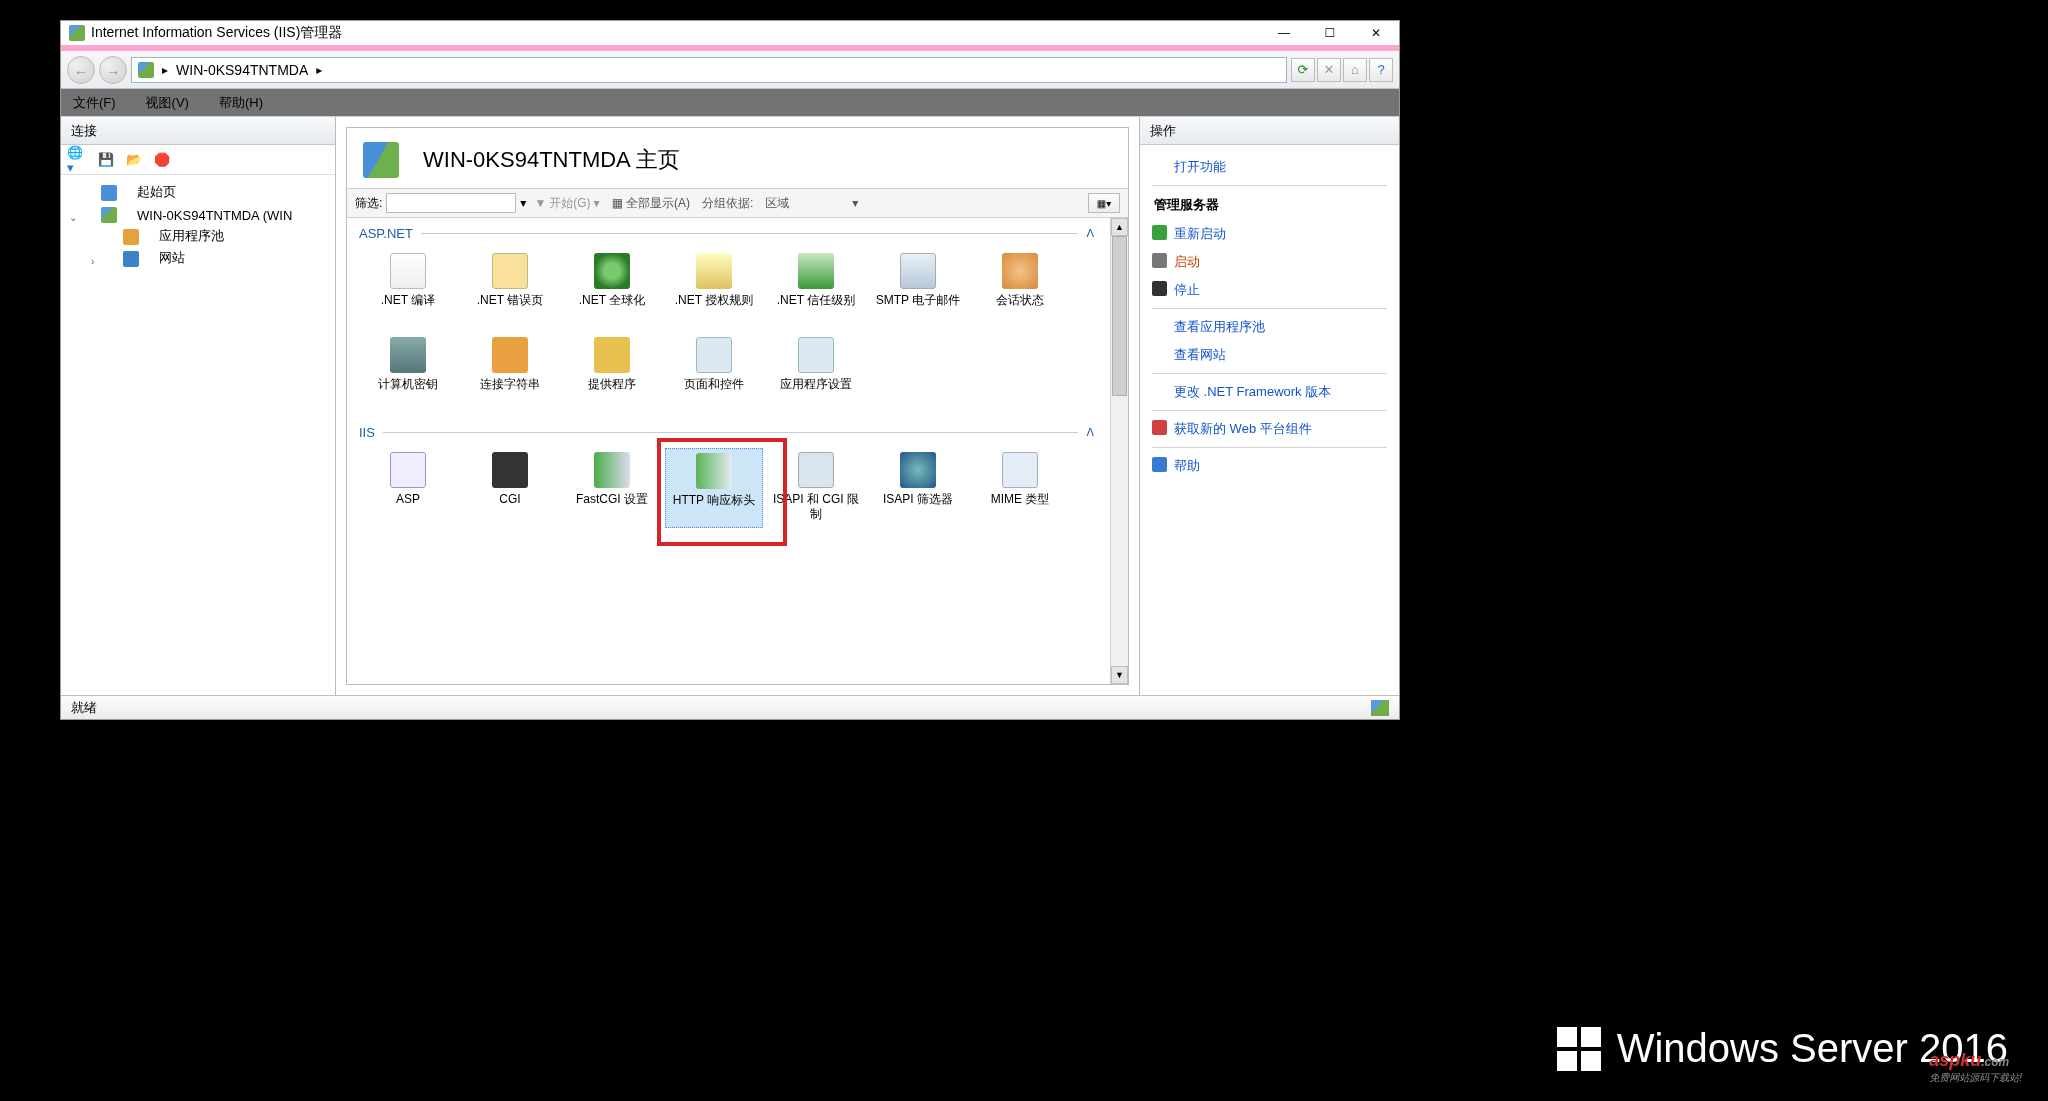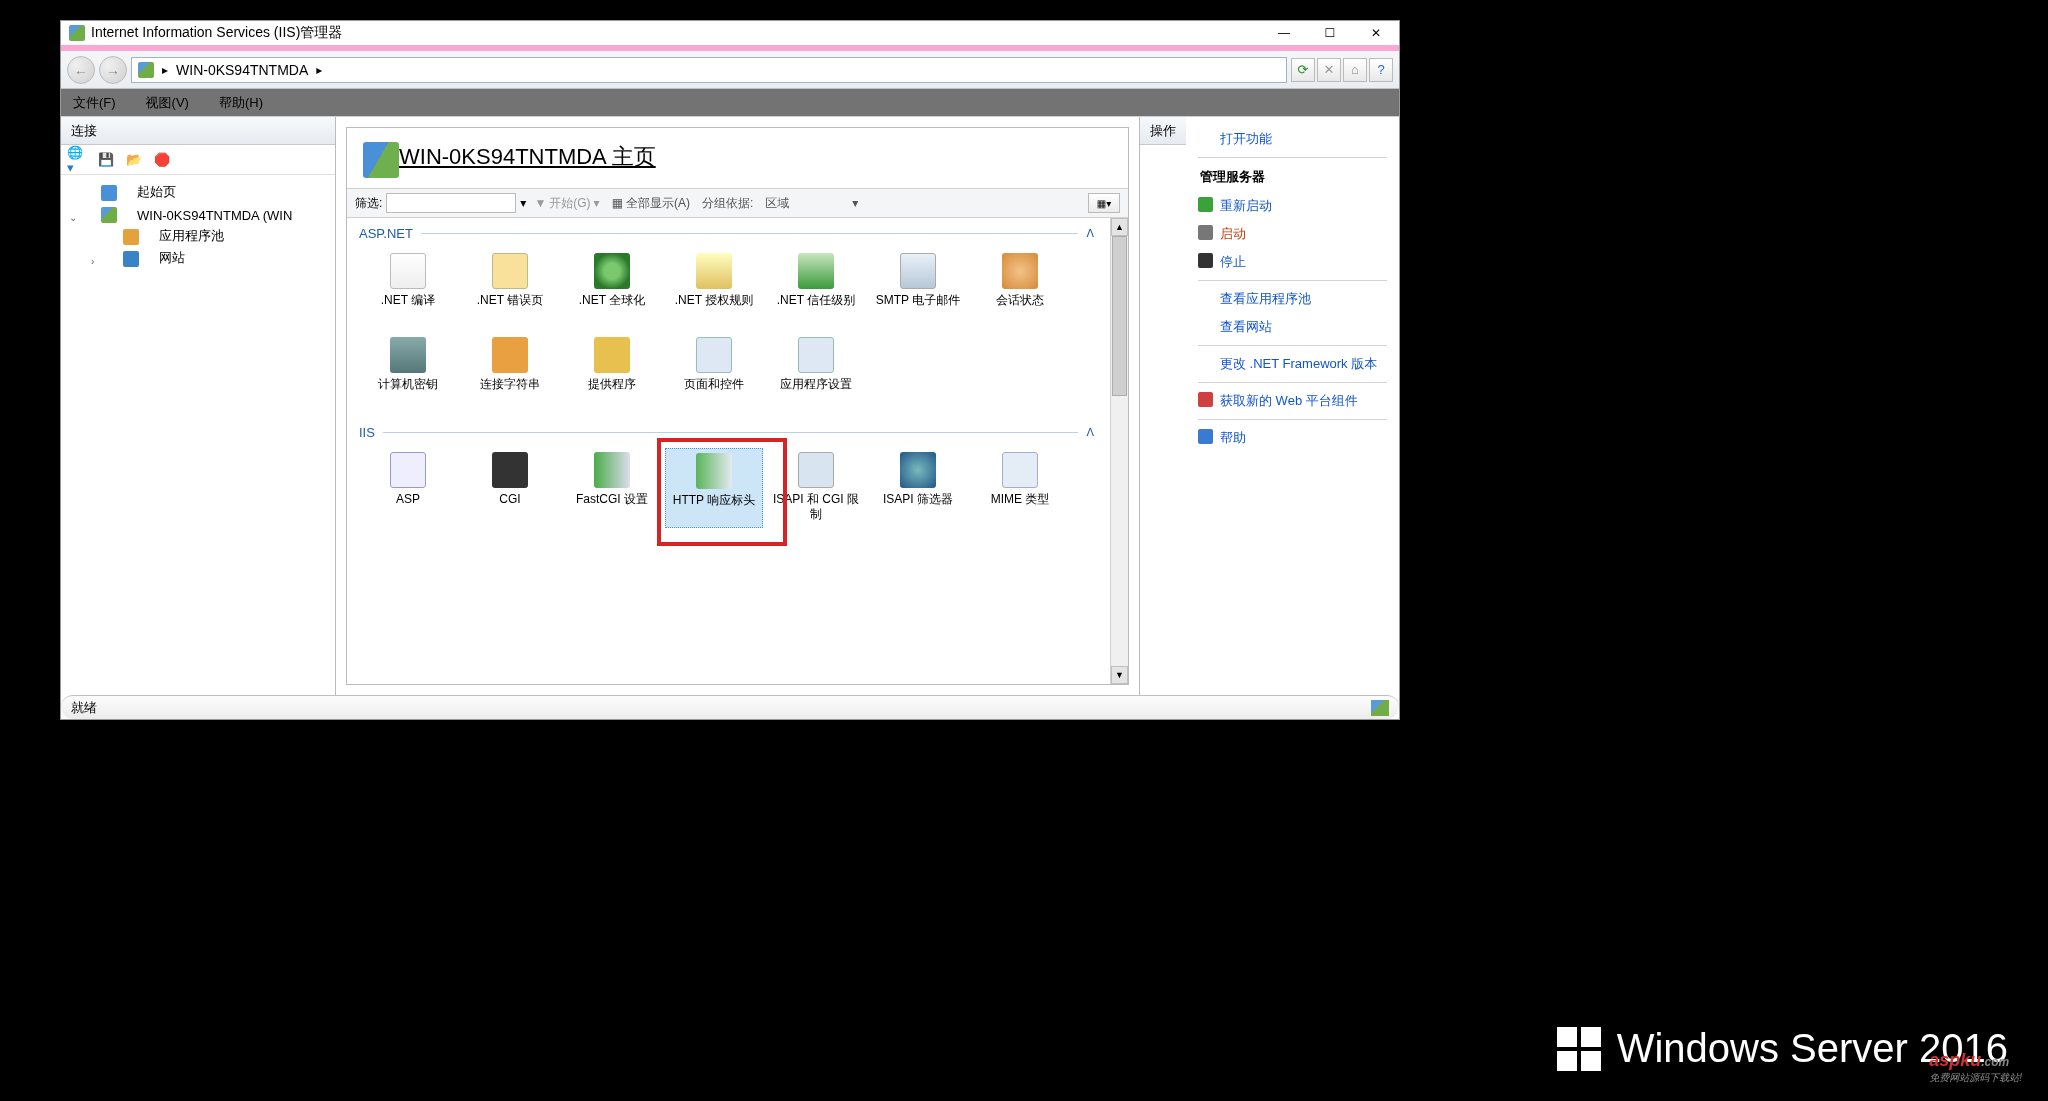--- a/index.html
+++ b/index.html
@@ -166,24 +166,23 @@
 }
 .main-box {
   flex: 1;
   border: 1px solid #bbb;
   background: #fff;
   display: flex;
   flex-direction: column;
   min-height: 0;
 }
 .main-title-row {
-  display: flex; 
-  gap: 0;
+  display: flex; align-items: center;
+  gap: 24px;
   padding: 14px 16px 10px;
-  text-decoration: underline;
 }
 .main-title-icon {
   width: 36px; height: 36px;
   background: linear-gradient(120deg,#4a90d9 45%,#6fb04e 45%);
   border-radius: 3px;
 }
 .main-title { font-size: 22px; }
 .filter-bar {
   height: 30px;
   background: #f4f5f6;
@@ -300,21 +299,21 @@
   display:flex;align-items:center;gap:4px;
   padding:3px 8px;
   border:1px solid #c0c0c0;
   background:linear-gradient(#fdfdfd,#efefef);
   font-size:12px;
 }
 .vt-ico{width:14px;height:14px;background:#d8b060;}
 .right-panel {
   width: 260px;
   border-left: 1px solid #bbb;
-  display:flex;flex-direction:row;
+  display:flex;flex-direction:column;
 }
 .actions-body {
   flex:1;
   padding: 8px 12px;
   background:#fff;
 }
 .action-link {
   color:#1155cc;
   padding:5px 2px 5px 22px;
   font-size:13px;
@@ -334,21 +333,20 @@
 .ai-stop{background:#333;}
 .ai-info{background:#d04040;border-radius:50%;}
 .ai-help{background:#3a7ad0;border-radius:50%;}
 .hr{height:1px;background:#d4d4d4;margin:4px 0;}
 .statusbar {
   height:24px;
   background:linear-gradient(#fdfdfd,#ececec);
   border-top:1px solid #c0c0c0;
   display:flex;align-items:center;padding:0 10px;
   font-size:13px;
-  border-radius:12px;
 }
 .statusbar .spacer{flex:1;}
 .tray-icon{width:18px;height:16px;background:linear-gradient(135deg,#5b9bd5 40%,#70ad47 40%);}
 .ws-brand {
   position:absolute;
   right:40px;
   bottom:30px;
   color:#fff;
   font-size:40px;
   font-weight:300;

